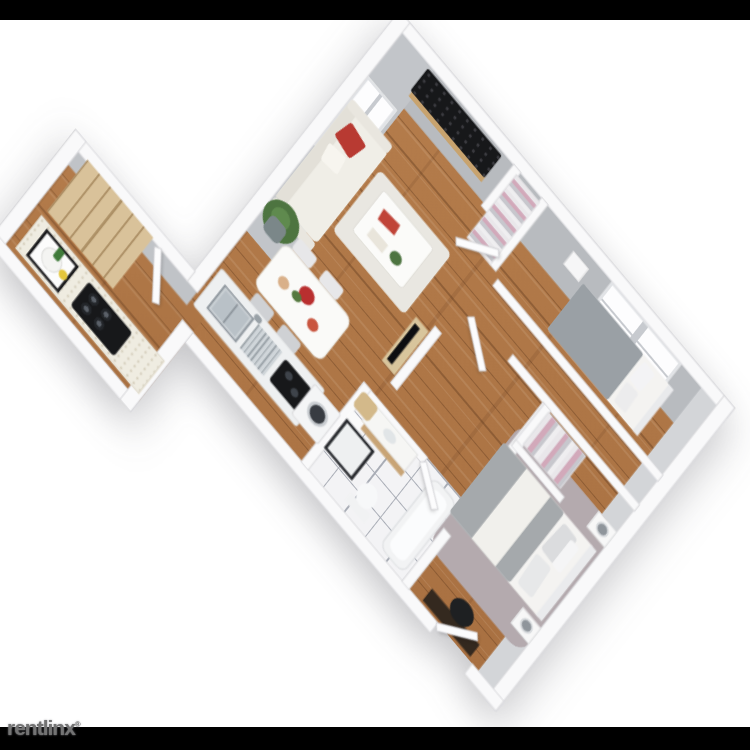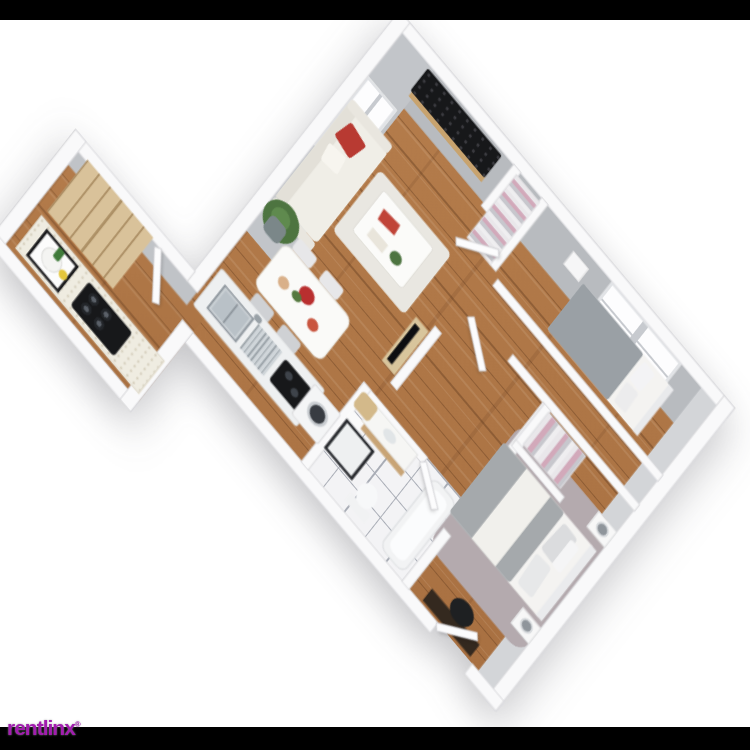--- a/index.html
+++ b/index.html
@@ -1,21 +1,21 @@
 <!DOCTYPE html>
 <html><head>
 <meta charset="utf-8">
 <style>
   html,body{margin:0;padding:0;background:#ffffff;}
   .stage{position:relative;width:750px;height:750px;background:#ffffff;overflow:hidden;
          font-family:"Liberation Sans", sans-serif;}
   .bar{position:absolute;left:0;width:750px;background:#000000;}
   .bar.top{top:0;height:20px;}
   .bar.bottom{top:727px;height:23px;}
-  .logo{position:absolute;left:7px;top:716px;color:#a21caf;font-weight:bold;
+  .logo{position:absolute;left:7px;top:716px;color:#737373;font-weight:bold;
         font-size:21px;letter-spacing:-1px;
         text-shadow:0 0 2px rgba(150,150,155,.9);z-index:30;text-align:center;}
   .logo sup{font-size:8px;font-weight:bold;}
   
   #plan{position:absolute;left:402px;top:32px;width:0;height:0;overflow:visible;
         filter:drop-shadow(6px 14px 22px rgba(60,60,70,0.30));}
   #plan .item{position:absolute;box-sizing:border-box;}
   .wood{background-color:#b07a48;
     background-image:
       repeating-linear-gradient(180deg, rgba(255,245,230,0.10) 0 2px, rgba(0,0,0,0) 2px 24px),

